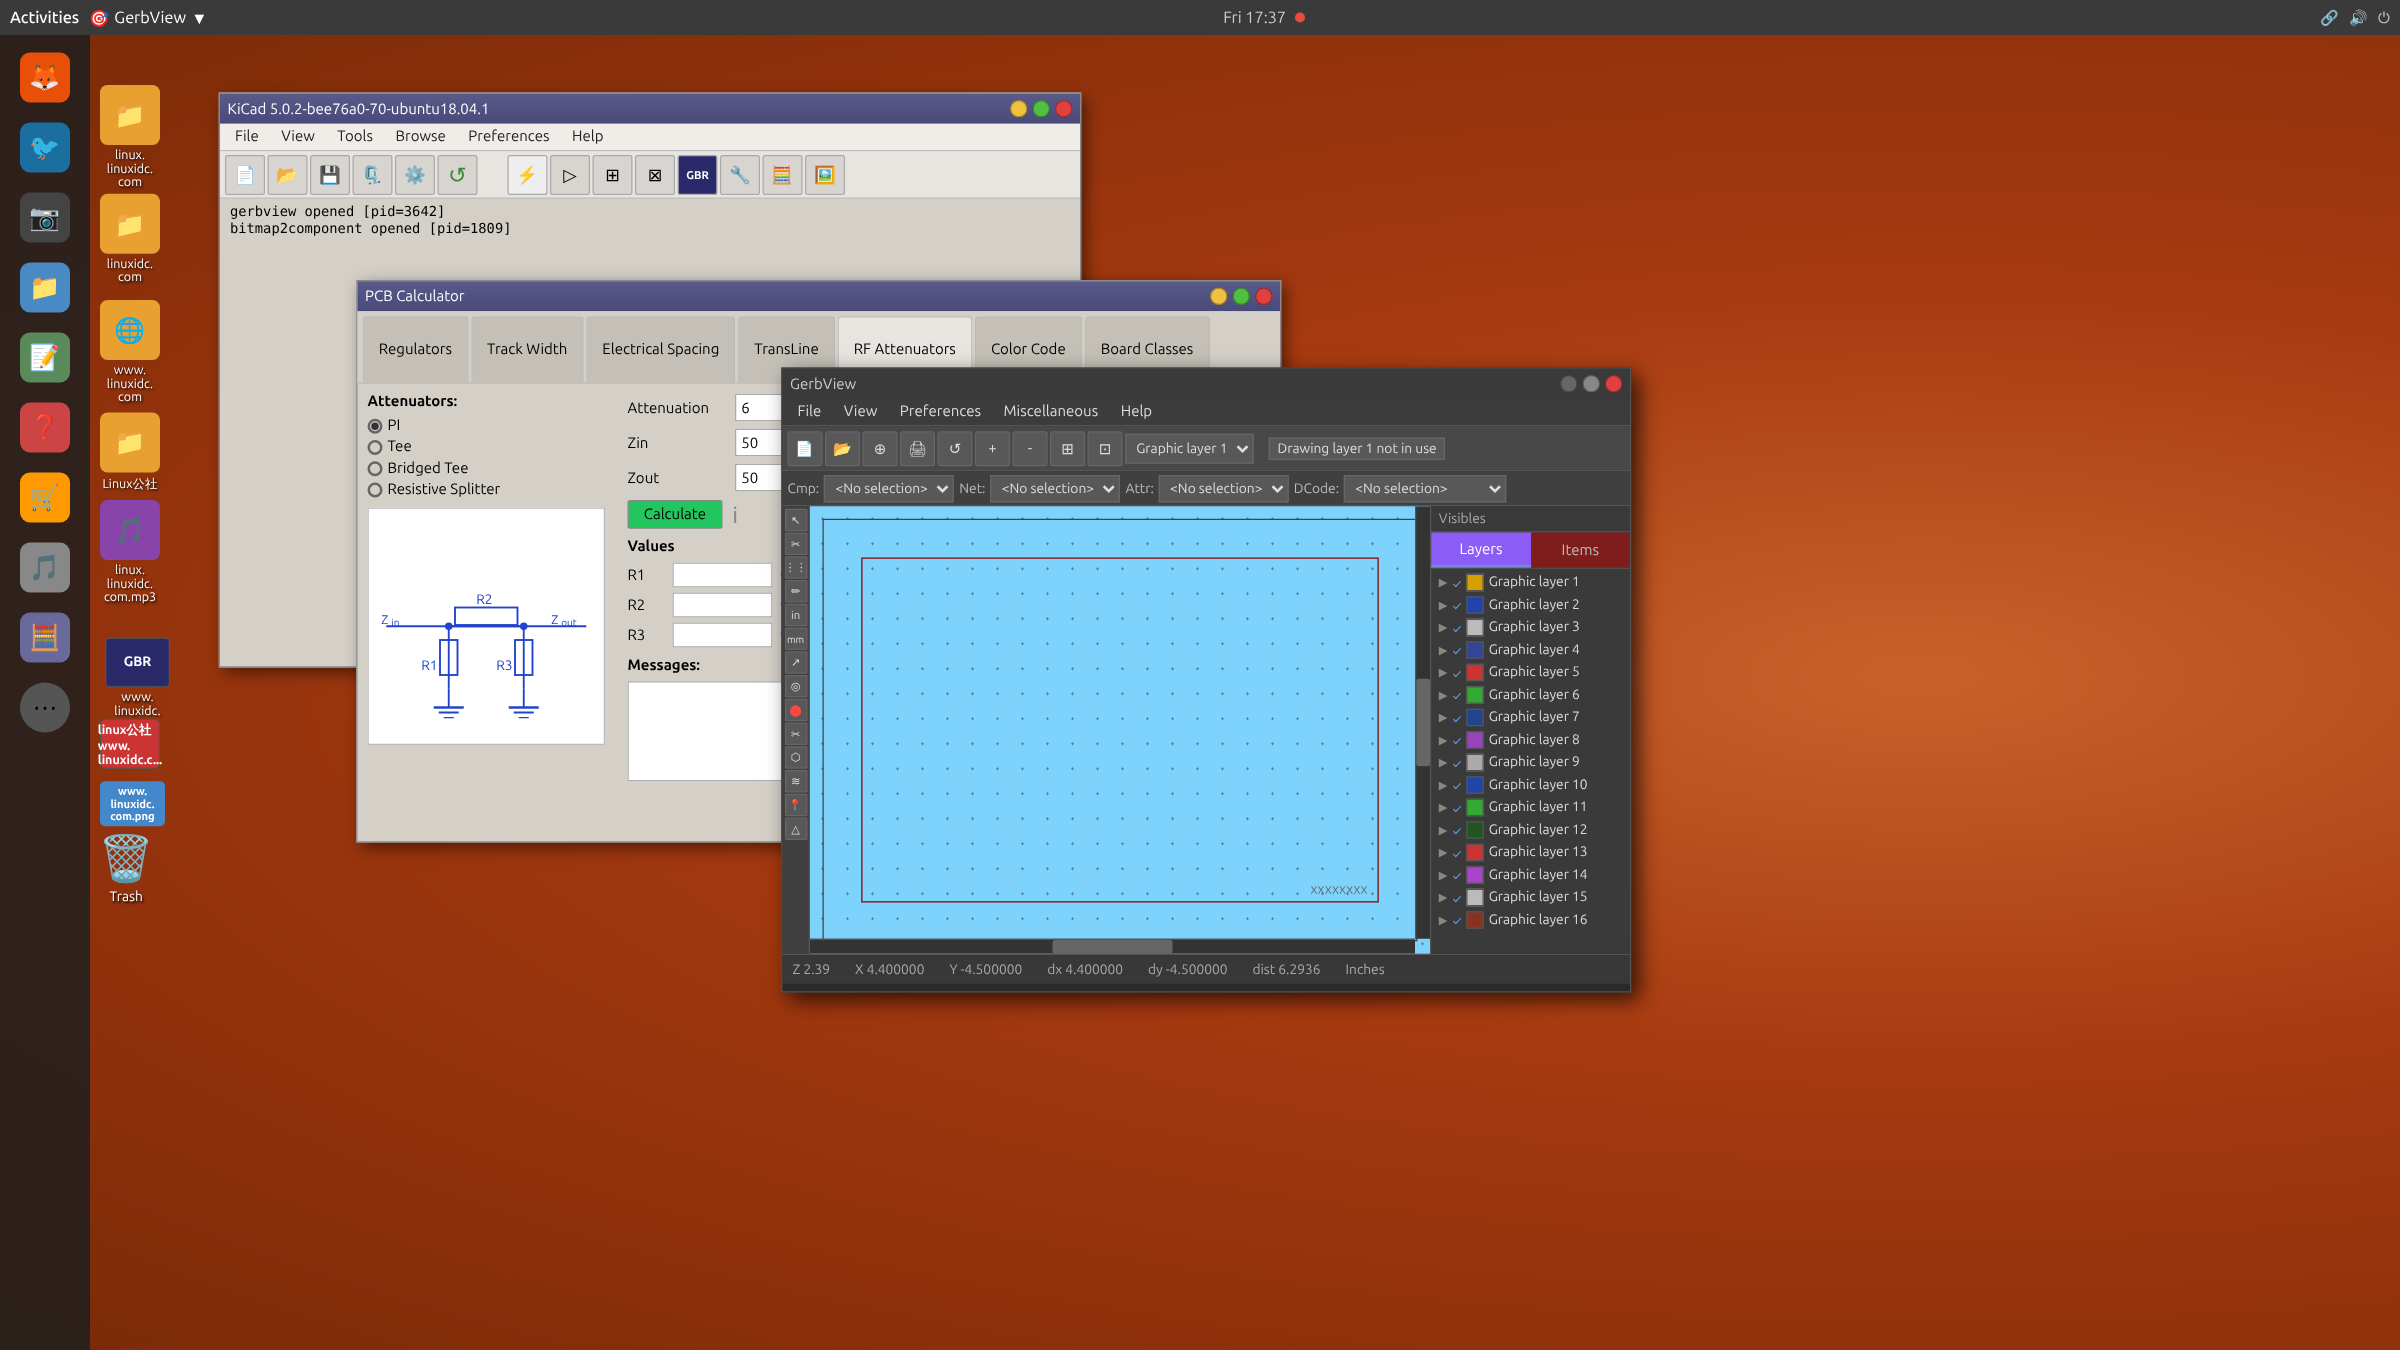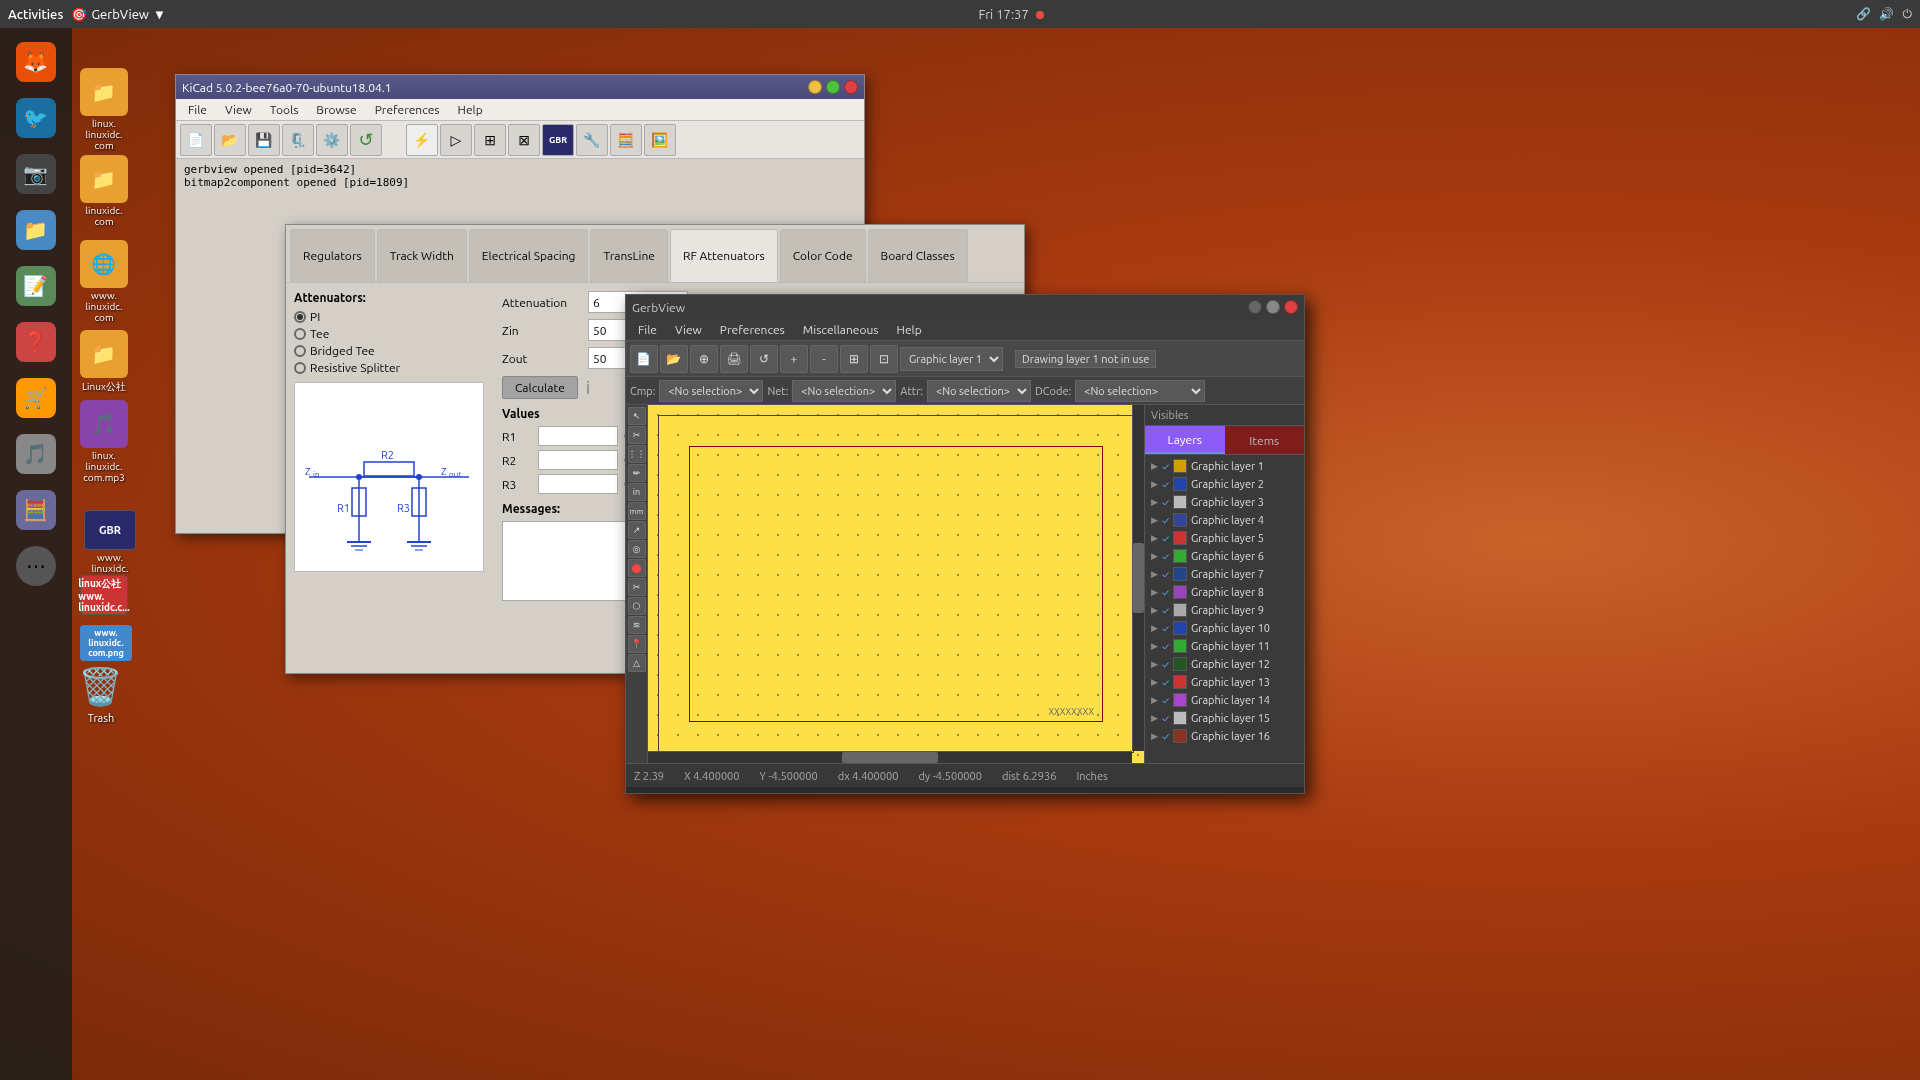--- a/index.html
+++ b/index.html
@@ -102,21 +102,21 @@
 
     .pcb-right { flex: 1; }
     .params-title { font-size: 12px; font-weight: bold; margin-bottom: 6px; }
     .param-row { display: flex; align-items: center; gap: 6px; margin-bottom: 6px; }
     .param-label { width: 80px; font-size: 12px; }
     .param-input {
       width: 100px; height: 22px; border: 1px solid #aaa; background: #fff;
       font-size: 12px; padding: 2px 4px;
     }
     .calculate-btn {
-      padding: 4px 12px; background: #a3a3a3; border: 1px solid #888;
+      padding: 4px 12px; background: #22c55e; border: 1px solid #888;
       font-size: 12px; cursor: pointer; border-radius: 2px;
     }
 
     .values-section { margin-top: 8px; }
     .value-row { display: flex; align-items: center; gap: 6px; margin-bottom: 4px; }
     .value-label { width: 30px; font-size: 12px; }
     .value-input { width: 80px; height: 20px; border: 1px solid #aaa; background: #fff; font-size: 11px; padding: 1px 3px; }
     .value-unit { font-size: 11px; }
 
     .messages-section { margin-top: 8px; }
@@ -153,21 +153,21 @@
     }
     .gerb-second-toolbar {
       height: 28px; background: #404040; border-bottom: 1px solid #555;
       display: flex; align-items: center; padding: 0 4px; gap: 4px; font-size: 11px; color: #bbb;
     }
     .gerb-selector {
       height: 22px; background: #585858; border: 1px solid #666; color: #ddd;
       font-size: 11px; padding: 0 4px; min-width: 100px;
     }
     .gerb-main { display: flex; height: calc(100% - 140px); }
-    .gerb-canvas-area { flex: 1; background: #fde047; position: relative; overflow: hidden; }
+    .gerb-canvas-area { flex: 1; background: #7dd3fc; position: relative; overflow: hidden; }
     .gerb-canvas-rect {
       position: absolute; top: 10px; left: 10px; right: 10px; bottom: 10px;
       border: 1px solid #444;
     }
     .gerb-inner-rect {
       position: absolute; top: 30px; left: 30px; right: 30px; bottom: 30px;
       border: 1px solid #8b0000;
     }
     
     .gerb-canvas-area::before {
@@ -367,20 +367,28 @@
     <div class="toolbar-btn">🧮</div>
     <div class="toolbar-btn">🖼️</div>
   </div>
   <div class="kicad-log">
     <p>gerbview opened [pid=3642]</p>
     <p>bitmap2component opened [pid=1809]</p>
   </div>
 </div>
 
 <div class="pcb-window">
+  <div class="win-titlebar">
+    <span class="win-title">PCB Calculator</span>
+    <div class="win-controls">
+      <div class="win-btn win-btn-min"></div>
+      <div class="win-btn win-btn-max"></div>
+      <div class="win-btn win-btn-close"></div>
+    </div>
+  </div>
   <div class="pcb-tabs">
     <div class="pcb-tab">Regulators</div>
     <div class="pcb-tab">Track Width</div>
     <div class="pcb-tab">Electrical Spacing</div>
     <div class="pcb-tab">TransLine</div>
     <div class="pcb-tab active">RF Attenuators</div>
     <div class="pcb-tab">Color Code</div>
     <div class="pcb-tab">Board Classes</div>
   </div>
   <div class="pcb-body">

